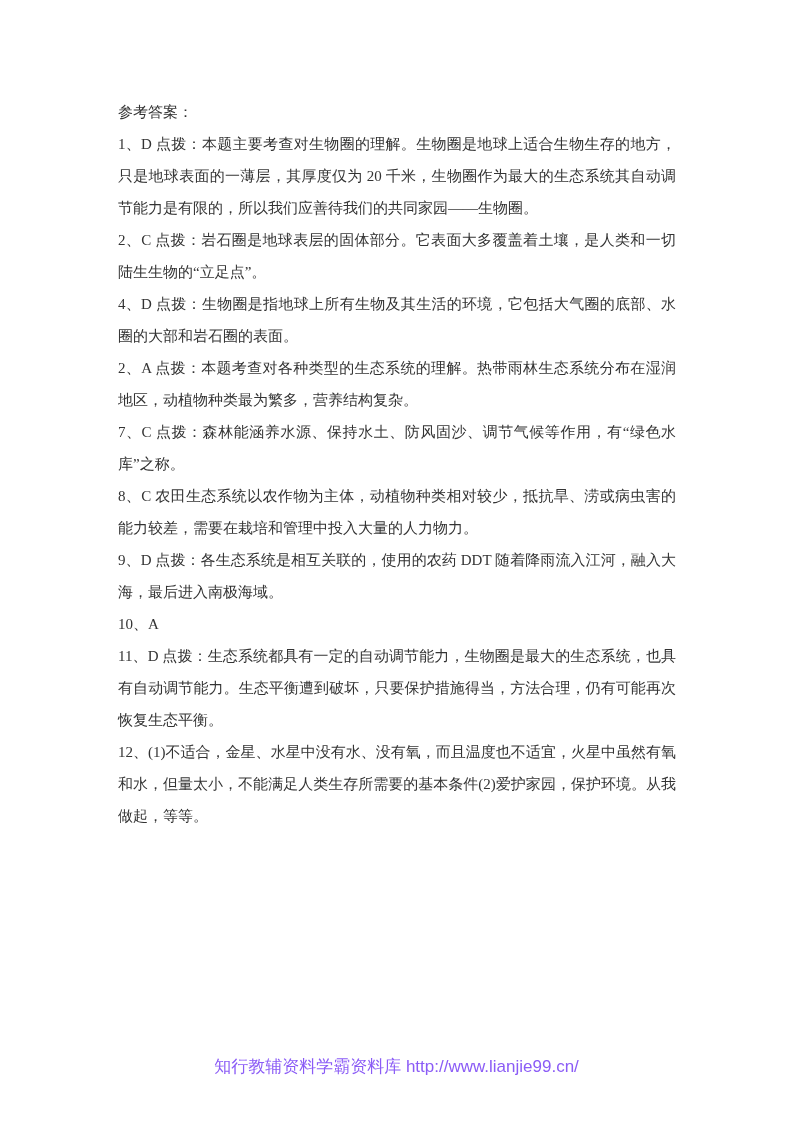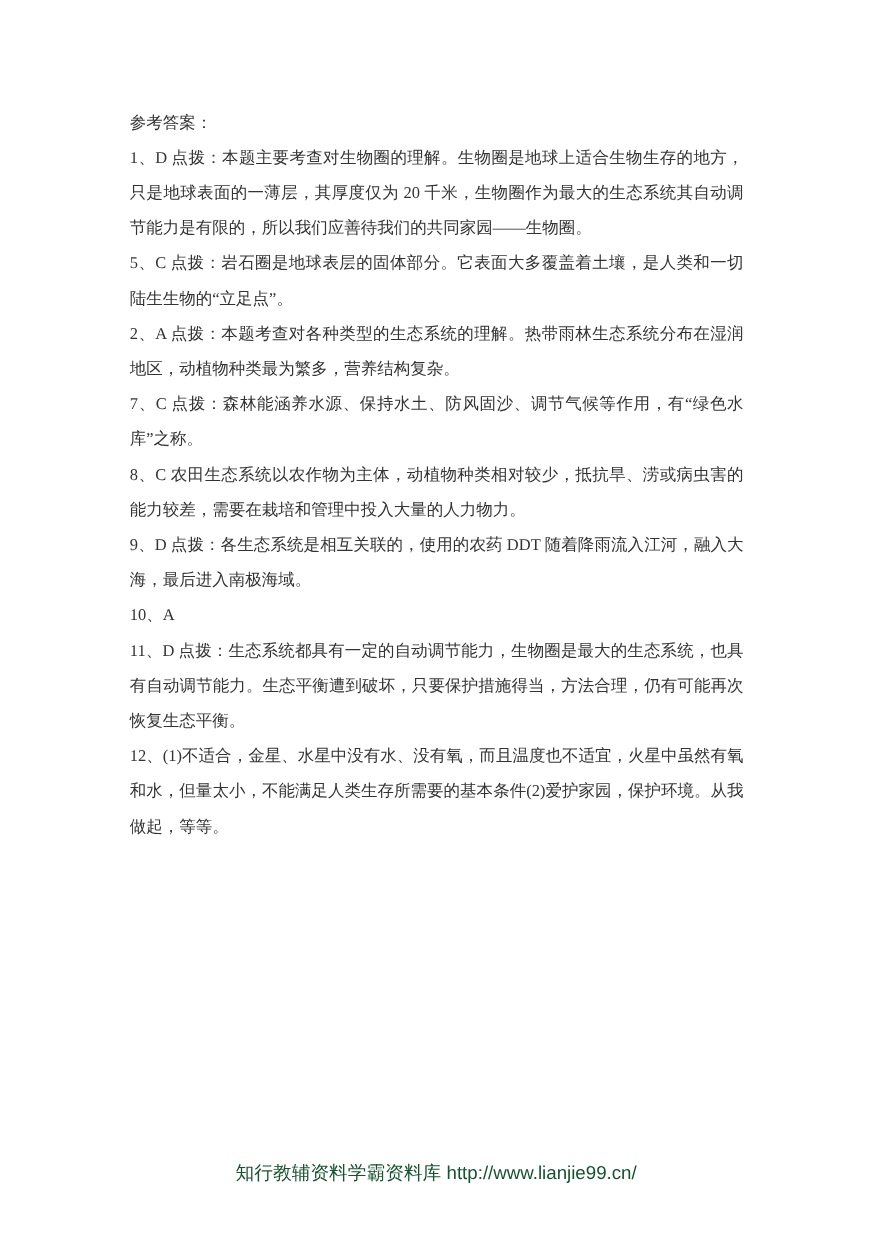--- a/index.html
+++ b/index.html
@@ -41,37 +41,38 @@
   }
   .content p.heading {
     text-align: left;
   }
   .footer {
     position: absolute;
     left: 0;
     top: 1053px;
     width: 793px;
     text-align: center;
-    color: #14532d;
+    color: #8b5cf6;
     font-family: "Liberation Sans", "DejaVu Sans", sans-serif;
     font-size: 17px;
     line-height: 28px;
     white-space: nowrap;
   }
 </style>
 </head>
 <body>
 
 <div class="page">
 
   <div class="content">
     <p class="heading">参考答案：</p>
     <div>
         <p>1、D 点拨：本题主要考查对生物圈的理解。生物圈是地球上适合生物生存的地方，只是地球表面的一薄层，其厚度仅为 20 千米，生物圈作为最大的生态系统其自动调节能力是有限的，所以我们应善待我们的共同家园——生物圈。</p>
-        <p>5、C 点拨：岩石圈是地球表层的固体部分。它表面大多覆盖着土壤，是人类和一切陆生生物的“立足点”。</p>
+        <p>2、C 点拨：岩石圈是地球表层的固体部分。它表面大多覆盖着土壤，是人类和一切陆生生物的“立足点”。</p>
+        <p>4、D 点拨：生物圈是指地球上所有生物及其生活的环境，它包括大气圈的底部、水圈的大部和岩石圈的表面。</p>
         <p>2、A 点拨：本题考查对各种类型的生态系统的理解。热带雨林生态系统分布在湿润地区，动植物种类最为繁多，营养结构复杂。</p>
         <p>7、C 点拨：森林能涵养水源、保持水土、防风固沙、调节气候等作用，有“绿色水库”之称。</p>
         <p>8、C 农田生态系统以农作物为主体，动植物种类相对较少，抵抗旱、涝或病虫害的能力较差，需要在栽培和管理中投入大量的人力物力。</p>
         <p>9、D 点拨：各生态系统是相互关联的，使用的农药 DDT 随着降雨流入江河，融入大海，最后进入南极海域。</p>
         <p>10、A</p>
         <p>11、D 点拨：生态系统都具有一定的自动调节能力，生物圈是最大的生态系统，也具有自动调节能力。生态平衡遭到破坏，只要保护措施得当，方法合理，仍有可能再次恢复生态平衡。</p>
         <p>12、(1)不适合，金星、水星中没有水、没有氧，而且温度也不适宜，火星中虽然有氧和水，但量太小，不能满足人类生存所需要的基本条件(2)爱护家园，保护环境。从我做起，等等。</p>
       </div>
   </div>
 

